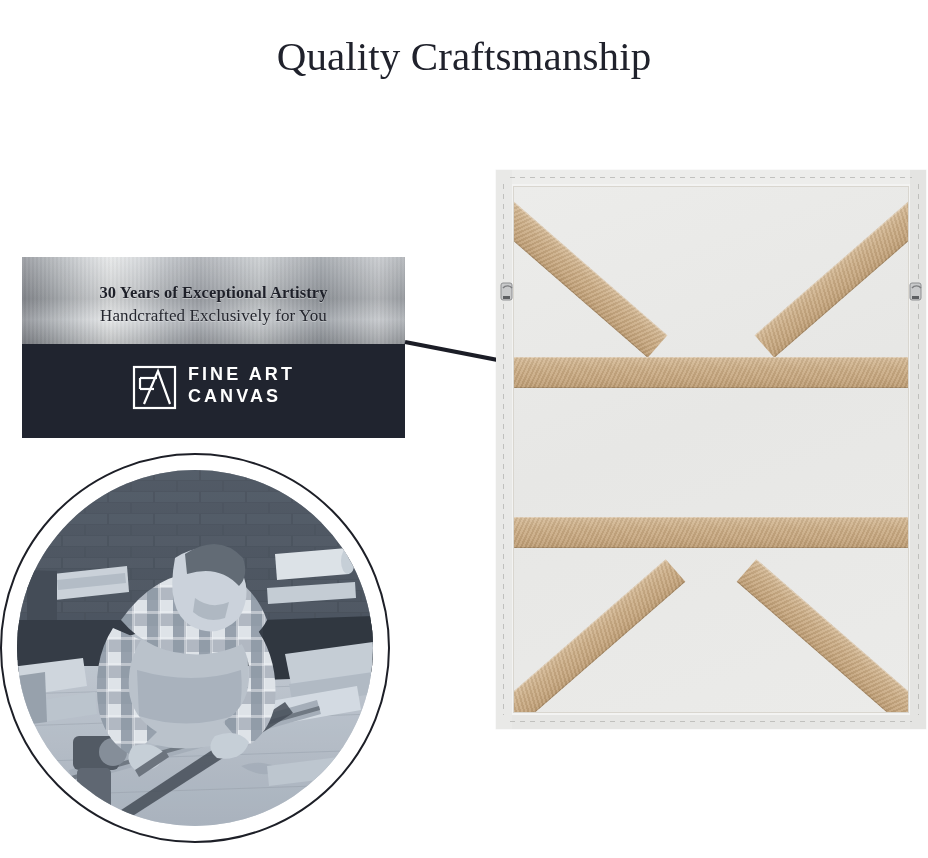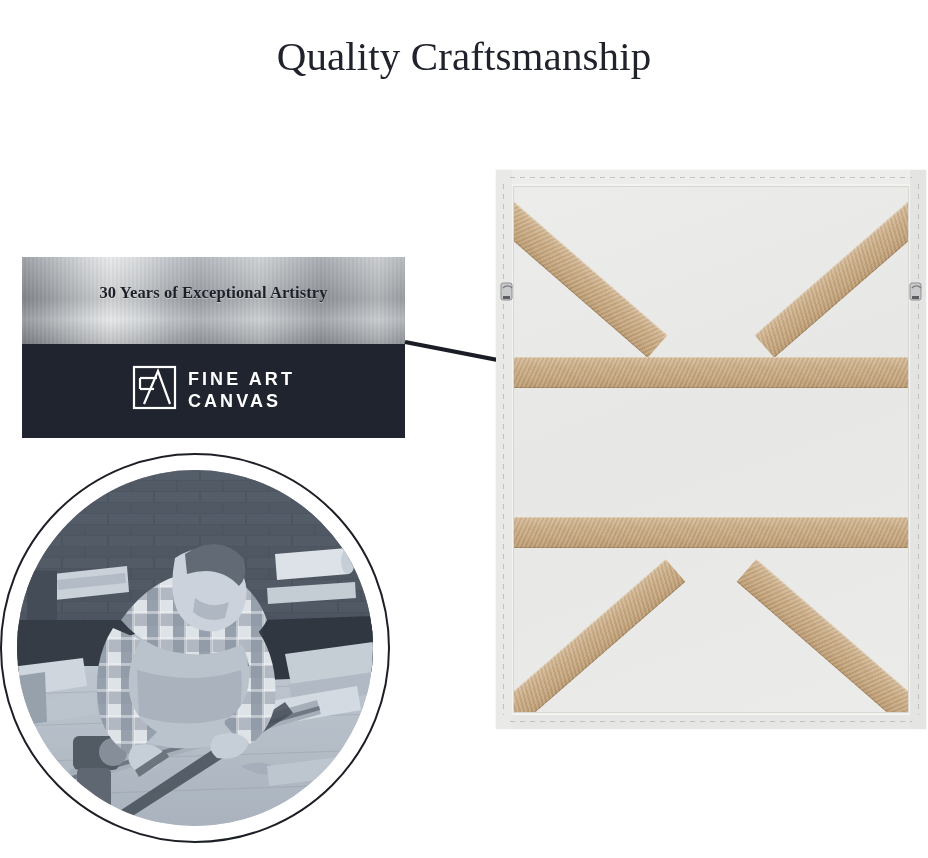--- a/index.html
+++ b/index.html
@@ -52,21 +52,21 @@
     font-family:"Liberation Serif", serif;
     font-size:17px;color:#24262e;letter-spacing:.1px;z-index:2;
     text-shadow:0 1px 0 rgba(255,255,255,.3);
   }
   .badge-navy{
     position:absolute;left:0;top:87px;width:383px;height:94px;
     background:#20242f;
   }
   .logo-wrap{
     position:absolute;left:0;right:0;top:21px;
-    display:flex;align-items:flex-end;justify-content:center;gap:11px;
+    display:flex;align-items:flex-start;justify-content:center;gap:11px;
   }
   .logo-mark{width:45px;height:45px;display:block;}
   .logo-words{display:flex;flex-direction:column;line-height:1;}
   .logo-l1,.logo-l2{
     color:#ffffff;font-family:"Liberation Sans", sans-serif;
     font-size:18px;font-weight:bold;letter-spacing:3.1px;
   }
   .logo-l2{margin-top:4px;}
 
   
@@ -139,20 +139,21 @@
 </head>
 <body>
 
 <div id="stage">
 
   <div class="page-title">Quality Craftsmanship</div>
 
   <div class="badge">
     <div class="badge-silver">
       <div class="badge-line1">30 Years of Exceptional Artistry</div>
+      <div class="badge-line2">Handcrafted Exclusively for You</div>
     </div>
     <div class="badge-navy">
       <div class="logo-wrap">
         <svg class="logo-mark" viewBox="0 0 45 45">
           <rect x="2" y="2" width="41" height="41" fill="none" stroke="#ffffff" stroke-width="2.2"></rect>
           <path d="M12 39 L26 6 L38 39" fill="none" stroke="#ffffff" stroke-width="2.2" stroke-linejoin="miter"></path>
           <line x1="8" y1="13" x2="25" y2="13" stroke="#ffffff" stroke-width="2.2"></line>
           <line x1="8" y1="24" x2="22" y2="24" stroke="#ffffff" stroke-width="2.2"></line>
           <line x1="8" y1="13" x2="8" y2="24" stroke="#ffffff" stroke-width="2.2"></line>
         </svg>

